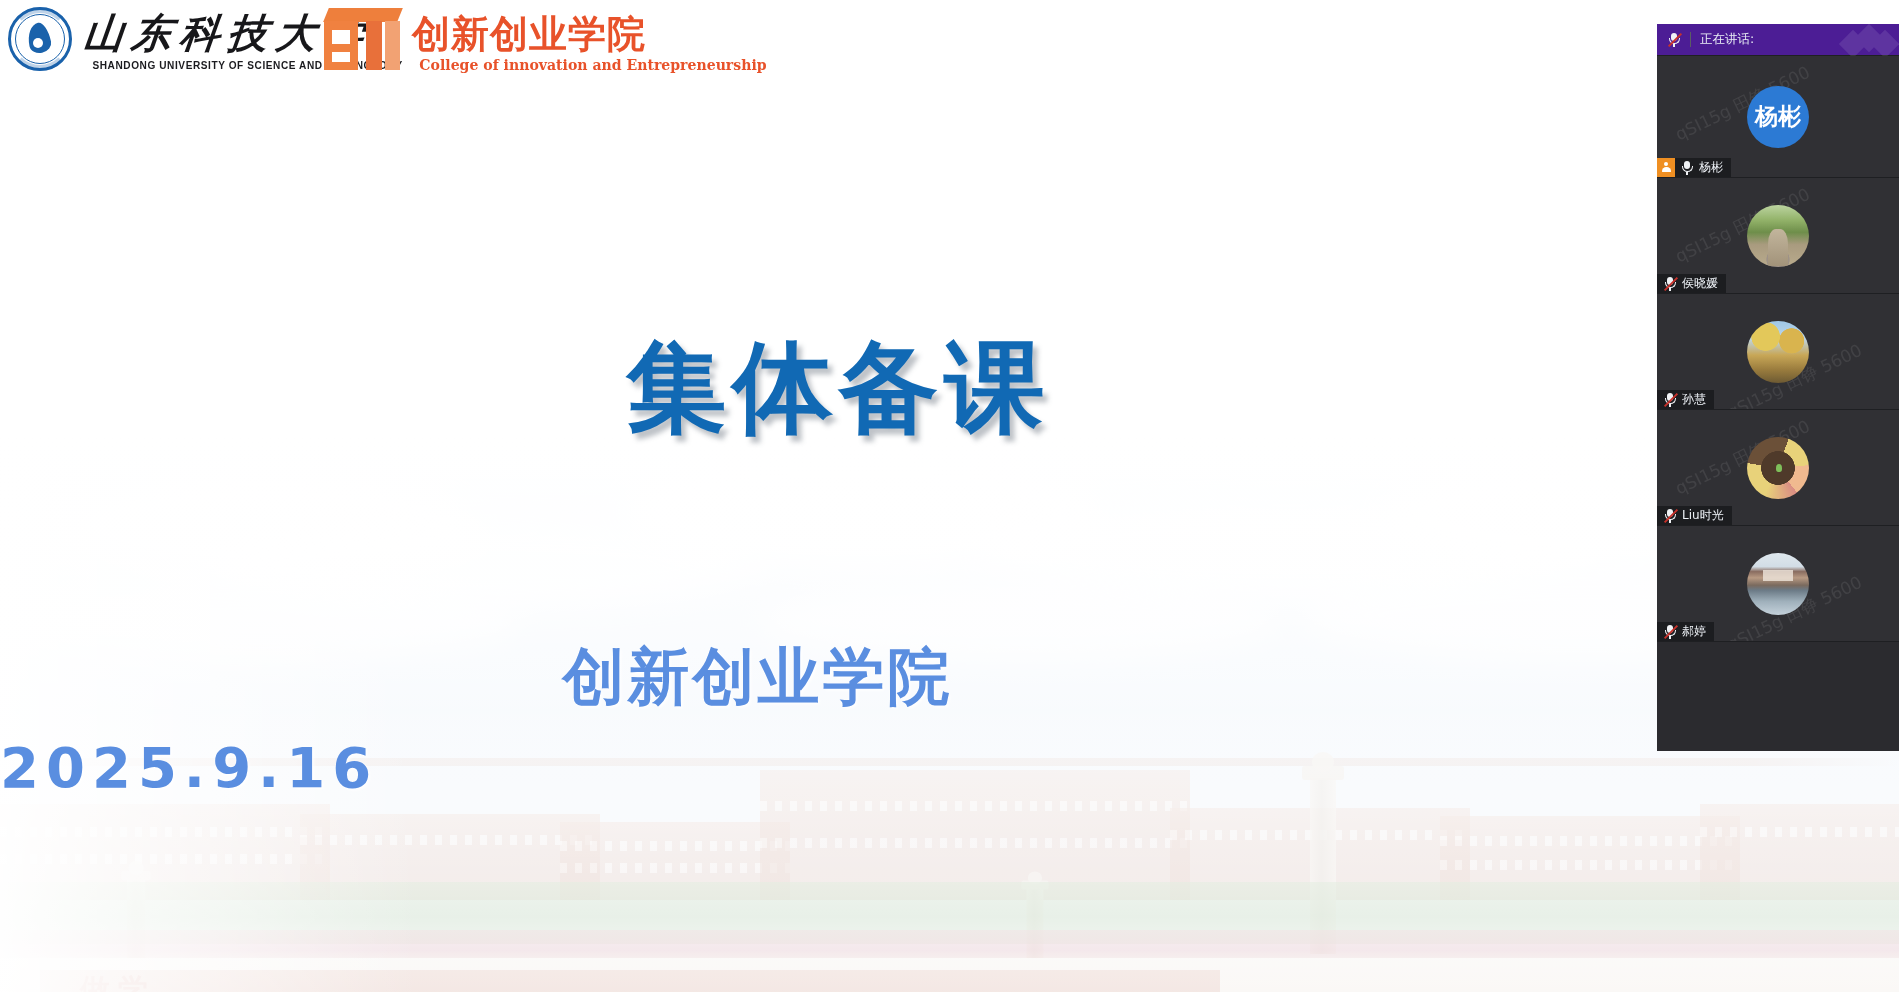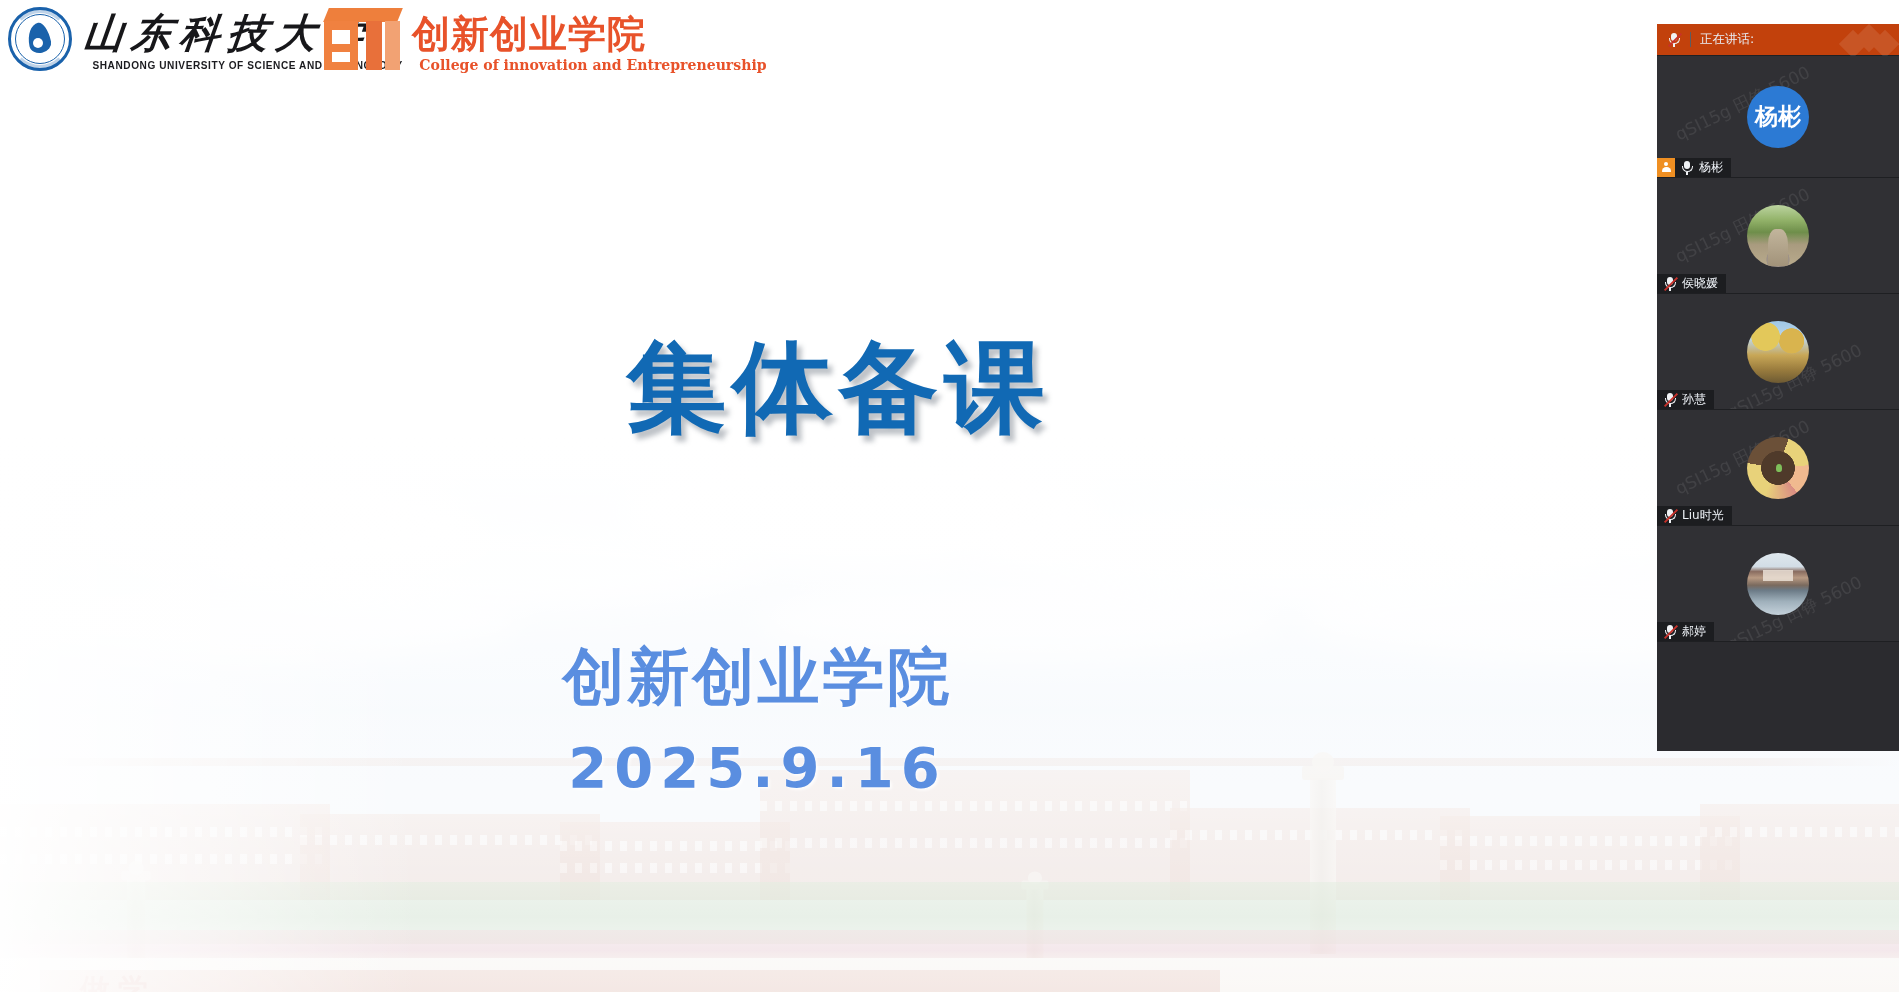--- a/index.html
+++ b/index.html
@@ -232,35 +232,35 @@
     position:absolute; left:0; top:646px; width:1515px;
     text-align:center;
     font-family:"DejaVu Sans", sans-serif;
     font-size:62px; font-weight:bold; color:#5a8ee0;
     letter-spacing:3px; line-height:1;
     text-shadow:0 0 2px rgba(255,255,255,.95), 2px 2px 3px rgba(255,255,255,.8);
     white-space:nowrap;
   }
   .footer-date{
     position:absolute; left:0; top:740px; width:1515px;
-    text-align:center;
+    text-align:left;
     font-family:"DejaVu Sans", sans-serif;
     font-size:56px; font-weight:bold; color:#5a8ee0;
     letter-spacing:7px; line-height:1;
     text-shadow:0 0 2px rgba(255,255,255,.95), 2px 2px 3px rgba(255,255,255,.8);
     white-space:nowrap;
   }
 
   
   .vpanel{
     position:absolute; left:1657px; top:24px; width:242px; height:727px;
     background:#2b2b2f; overflow:hidden;
   }
   .vbar{
-    position:relative; height:32px; background:#c2410c;
+    position:relative; height:32px; background:#4c1d95;
     display:flex; align-items:center; gap:9px; padding-left:10px;
     border-bottom:1px solid #1f2023;
   }
   .vbar-label{ color:#e9eef5; font-size:12.5px; font-family:"DejaVu Sans", sans-serif; white-space:nowrap; }
   .vbar-sep{ width:1px; height:15px; background:#5a5d63; }
   .vbar-wm{
     position:absolute; right:-6px; top:2px; width:64px; height:28px; opacity:.10;
   }
   .vbar-wm i{
     position:absolute; display:block; background:#ffffff;

